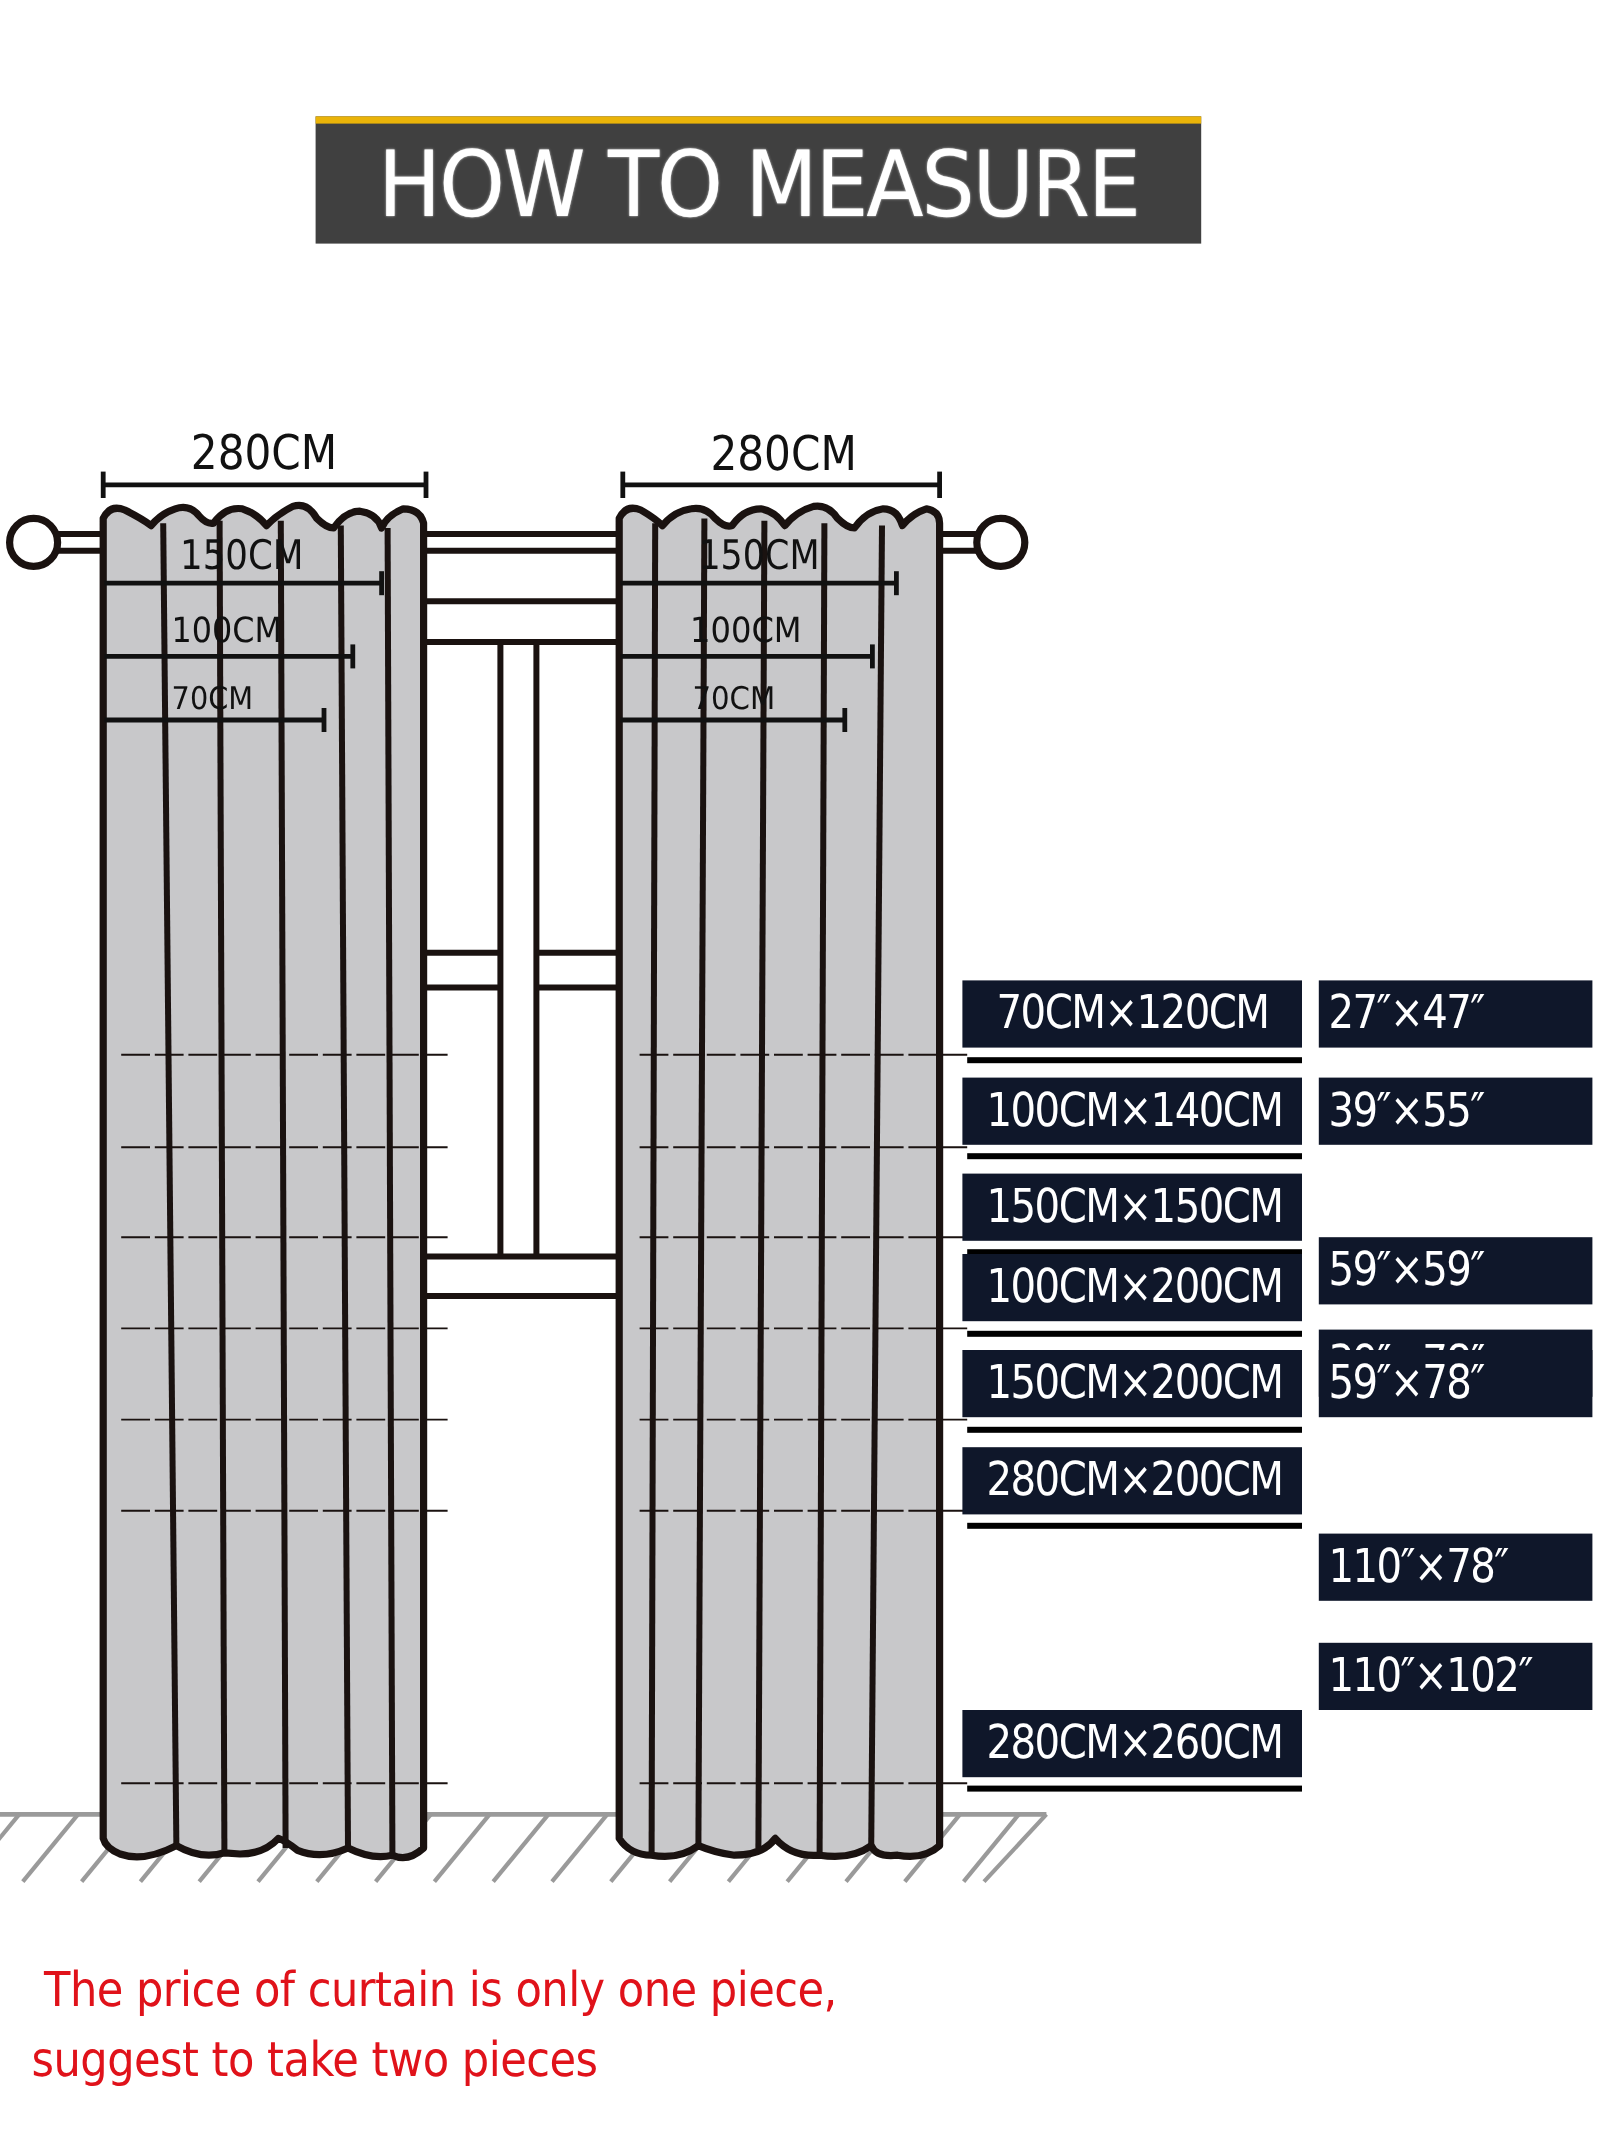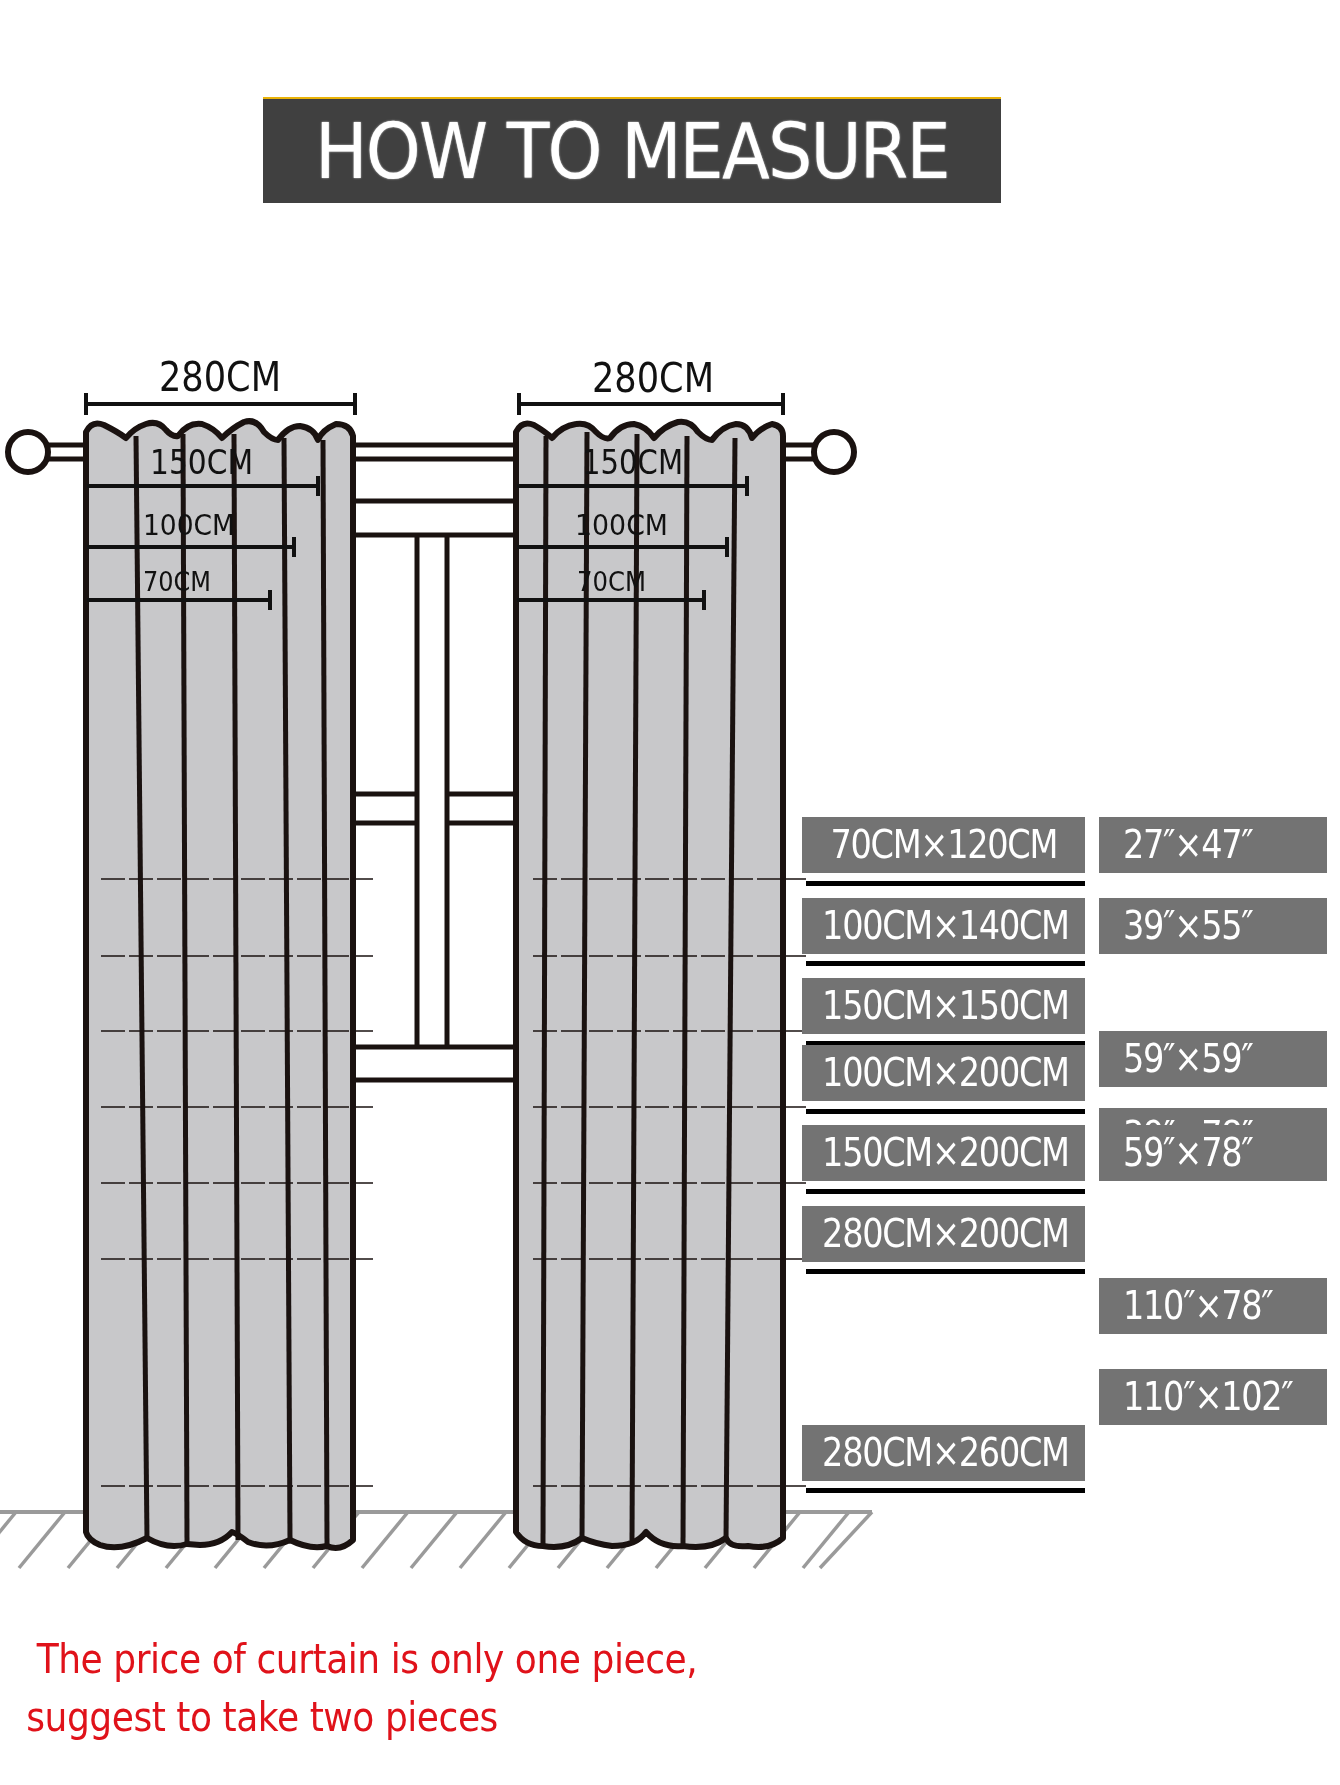--- a/index.html
+++ b/index.html
@@ -1,25 +1,25 @@
 <!DOCTYPE html>
 <html><head>
 <meta charset="utf-8">
 <style>
   html, body { margin:0; padding:0; background:#ffffff; }
   body { width:1340px; height:1785px; position:relative; overflow:hidden; font-family:"Liberation Sans", "DejaVu Sans", sans-serif; }
-  .title-box { position:absolute; left:263px; top:97px; width:738px; height:106px; background:#404040; border-top:2px solid #eab308; box-sizing:border-box; }
+  .title-box { position:absolute; left:263px; top:97px; width:738px; height:106px; background:#404040; border-top:6px solid #eab308; box-sizing:border-box; }
   .title-text { position:absolute; left:0; right:0; top:0; bottom:0; display:flex; align-items:center; justify-content:center; color:#ffffff; font-size:76px; letter-spacing:-2px; font-family:"DejaVu Sans", sans-serif; font-weight:normal; text-shadow:0 0 2px #ddd; transform:scaleX(0.92); }
   svg#diagram { position:absolute; left:0; top:0; }
   .dim-label { font-family:"DejaVu Sans", sans-serif; fill:#111; }
-  .size-cm, .size-in { position:absolute; background:#737373; color:#fff; font-family:"DejaVu Sans", sans-serif; font-size:39px; line-height:56px; height:56px; white-space:nowrap; letter-spacing:-1.5px; }
+  .size-cm, .size-in { position:absolute; background:#0f172a; color:#fff; font-family:"DejaVu Sans", sans-serif; font-size:39px; line-height:56px; height:56px; white-space:nowrap; letter-spacing:-1.5px; }
   .size-cm { left:802px; width:283px; text-align:center; }
   .size-cm span, .size-in span { display:inline-block; transform:scaleX(0.86); transform-origin:left center; }
   .size-cm span { transform-origin:center center; }
-  .size-in { left:1099px; width:228px; padding-left:24px; box-sizing:border-box; }
+  .size-in { left:1099px; width:228px; padding-left:8px; box-sizing:border-box; }
   .size-underline { position:absolute; left:806px; width:279px; height:5px; background:#000; }
   .note { position:absolute; left:0; width:1340px; text-align:left; color:#e0121a; font-family:"DejaVu Sans", sans-serif; font-size:40px; letter-spacing:-0.5px; }
   .note span { display:inline-block; transform:scaleX(0.9); }
 </style>
 </head>
 <body>
 
 <div class="title-box">
   <div class="title-text">HOW TO MEASURE</div>
 </div>

